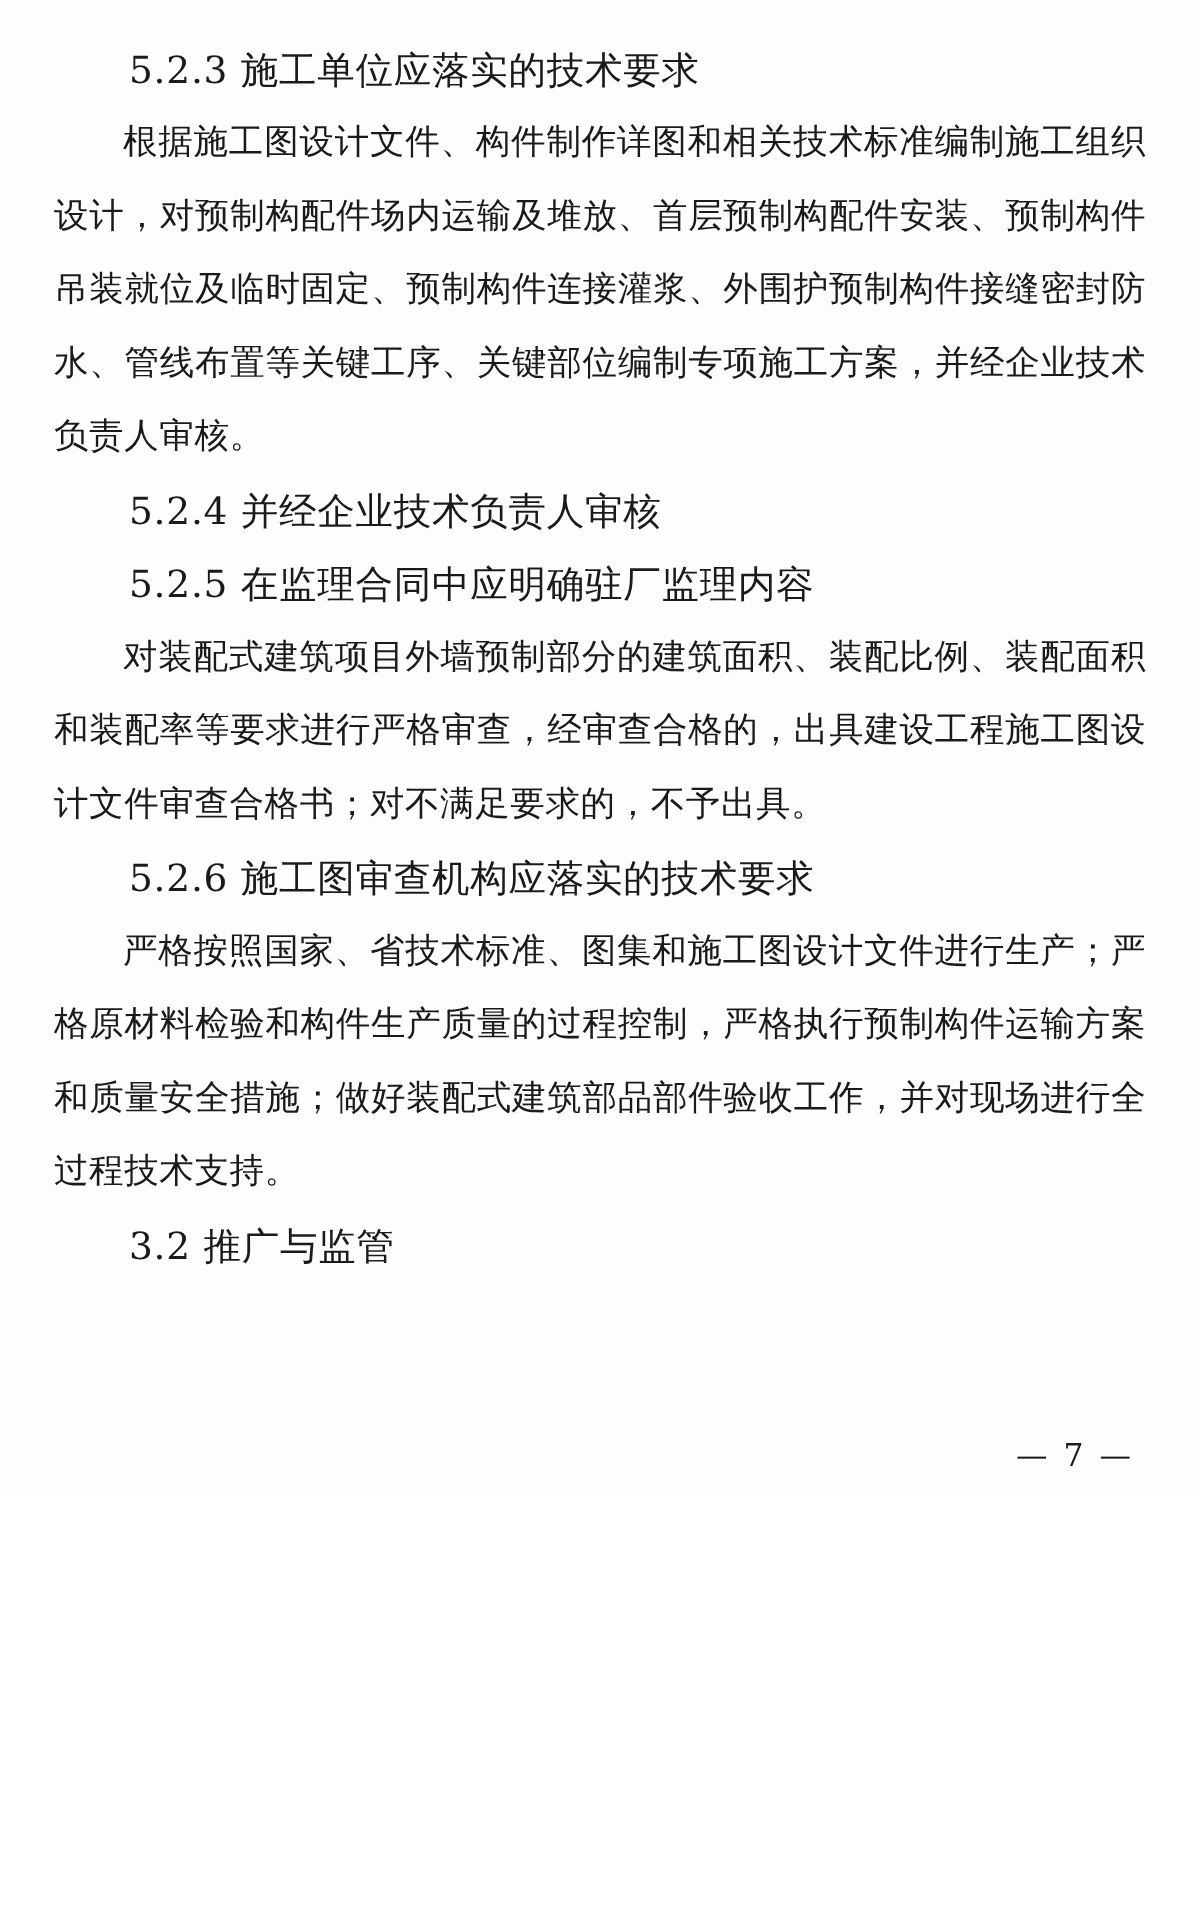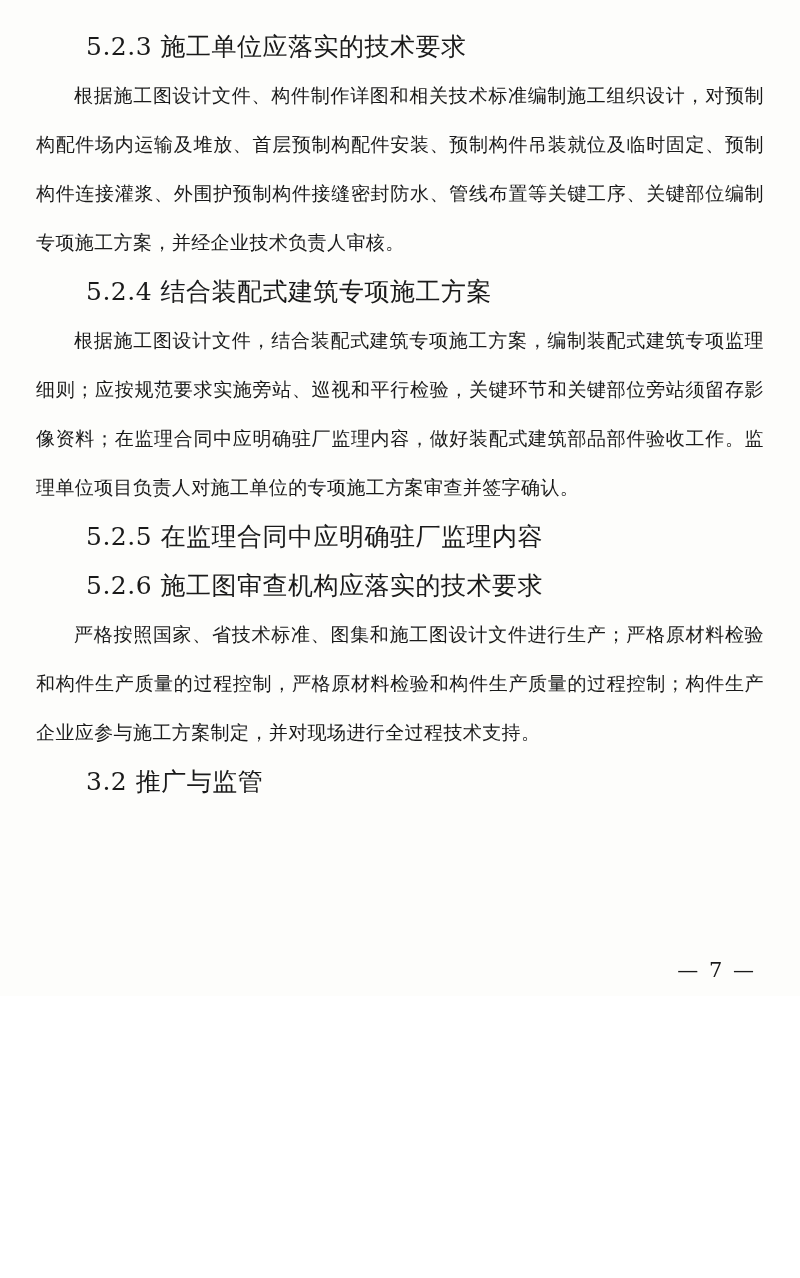--- a/index.html
+++ b/index.html
@@ -32,21 +32,21 @@
   .heading {
     margin: 0;
     font-size: 25px;
     line-height: 49px;
     text-indent: 2em;
     font-weight: normal;
     letter-spacing: 0.5px;
   }
   .para {
     margin: 0;
-    font-size: 19px;
+    font-size: 23px;
     line-height: 49px;
     text-indent: 2em;
     text-align: justify;
     text-justify: inter-ideograph;
     letter-spacing: 0.4px;
   }
   .page-number {
     position: absolute;
     right: 44px;
     bottom: 14px;
@@ -55,21 +55,21 @@
     color: #1a1a1a;
   }
 </style>
 </head>
 <body>
 
 <div class="page">
   <div class="doc-body">
     <p class="heading">5.2.3 施工单位应落实的技术要求</p>
     <p class="para">根据施工图设计文件、构件制作详图和相关技术标准编制施工组织设计，对预制构配件场内运输及堆放、首层预制构配件安装、预制构件吊装就位及临时固定、预制构件连接灌浆、外围护预制构件接缝密封防水、管线布置等关键工序、关键部位编制专项施工方案，并经企业技术负责人审核。</p>
-    <p class="heading">5.2.4 结合装配式建筑专项施工方案</p>
-    <p class="para">根据施工图设计文件，结合装配式建筑专项施工方案，编制装配式建筑专项监理细则；应按规范要求实施旁站、巡视和平行检验，关键环节和关键部位旁站须留存影像资料；在监理合同中应明确驻厂监理内容，做好装配式建筑部品部件验收工作。监理单位项目负责人对施工单位的专项施工方案审查并签字确认。</p>
+    <p class="heading">5.2.4 并经企业技术负责人审核</p>
     <p class="heading">5.2.5 在监理合同中应明确驻厂监理内容</p>
+    <p class="para">对装配式建筑项目外墙预制部分的建筑面积、装配比例、装配面积和装配率等要求进行严格审查，经审查合格的，出具建设工程施工图设计文件审查合格书；对不满足要求的，不予出具。</p>
     <p class="heading">5.2.6 施工图审查机构应落实的技术要求</p>
-    <p class="para">严格按照国家、省技术标准、图集和施工图设计文件进行生产；严格原材料检验和构件生产质量的过程控制，严格原材料检验和构件生产质量的过程控制；构件生产企业应参与施工方案制定，并对现场进行全过程技术支持。</p>
+    <p class="para">严格按照国家、省技术标准、图集和施工图设计文件进行生产；严格原材料检验和构件生产质量的过程控制，严格执行预制构件运输方案和质量安全措施；做好装配式建筑部品部件验收工作，并对现场进行全过程技术支持。</p>
     <p class="heading">3.2 推广与监管</p>
   </div>
   <div class="page-number">— 7 —</div>
 </div>
 
 </body></html>

